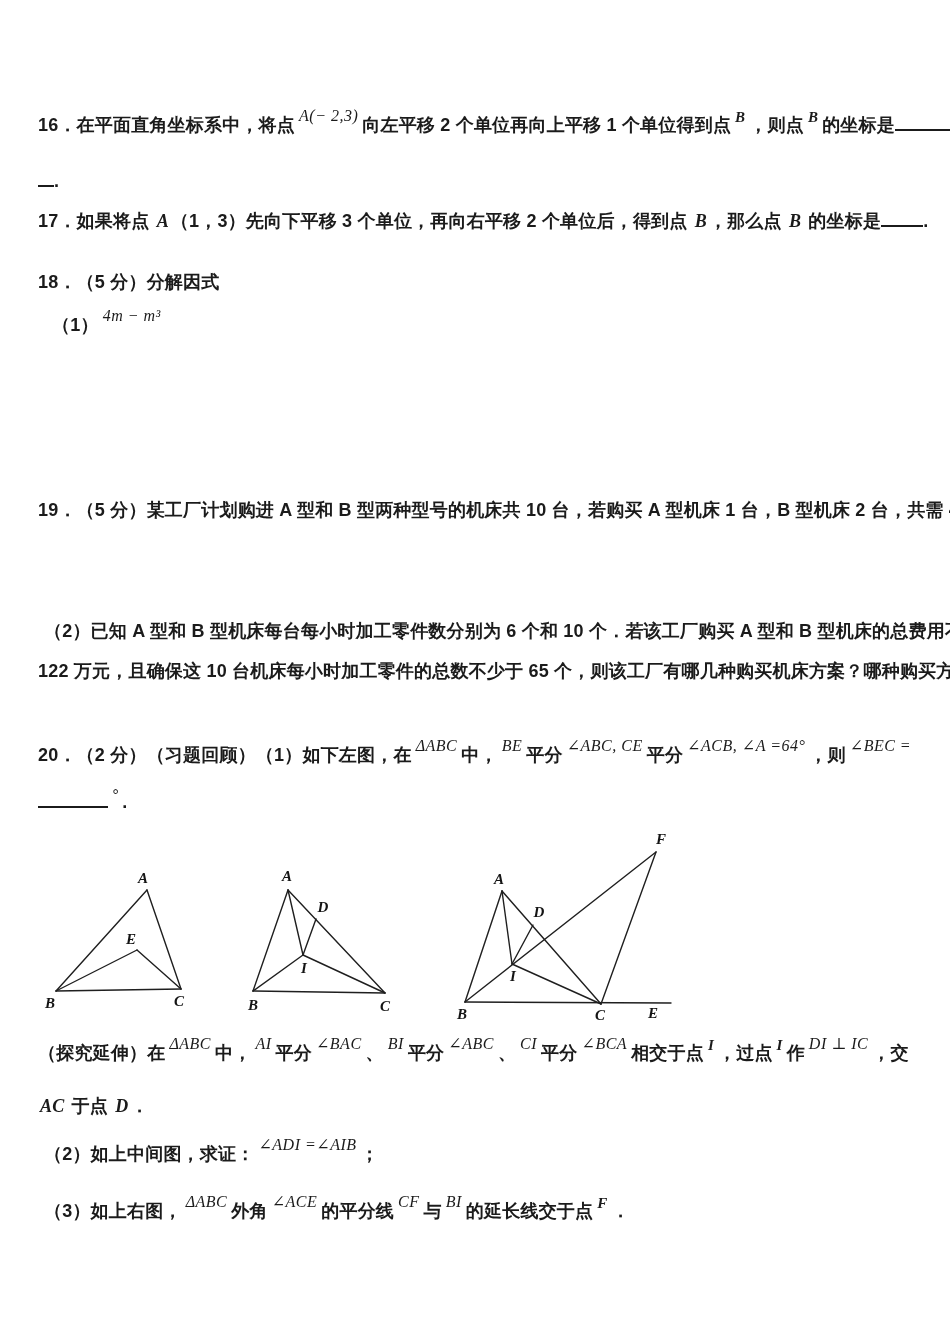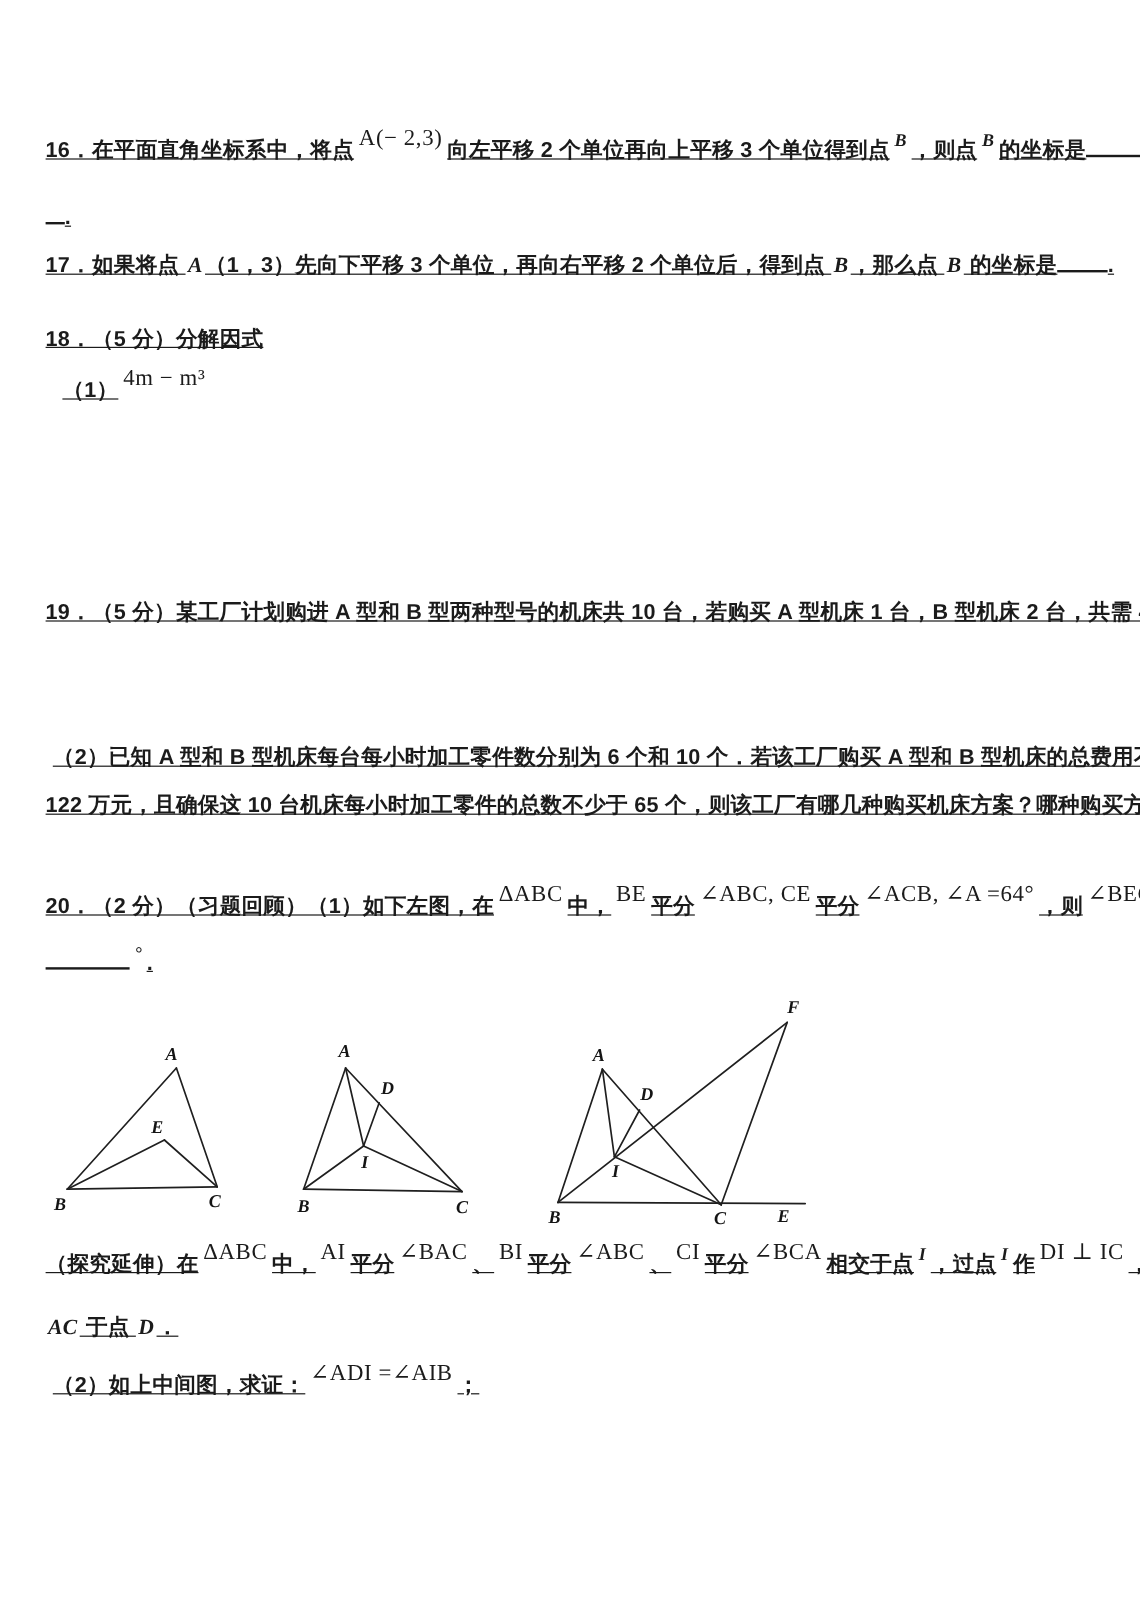--- a/index.html
+++ b/index.html
@@ -14,27 +14,28 @@
   }
   .line{
     position:absolute;
     left:38px;
     white-space:nowrap;
     font-size:18px;
     font-weight:700;
     line-height:26px;
     letter-spacing:0.2px;
   }
-  .seg-t{font-family:"Liberation Sans", sans-serif;text-decoration:underline;}
+  .seg-t{font-family:"Liberation Sans", sans-serif;}
   .seg-m{
     display:inline-block;
     transform:translateY(-10px);
     font-family:"Liberation Serif","DejaVu Serif",serif;
+    font-style:italic;
     font-weight:500;
-    font-size:19px;
+    font-size:16px;
     margin:0 4px;
     letter-spacing:0.5px;
   }
   .seg-s{
     display:inline-block;
     transform:translateY(-9px);
     font-family:"Liberation Serif","DejaVu Serif",serif;
     font-style:italic;
     font-weight:600;
     font-size:15px;
@@ -61,21 +62,21 @@
     font-weight:700;
     font-size:15px;
     fill:#141414;
     text-anchor:middle;
   }
 </style>
 </head>
 <body>
 
 <div class="page">
-  <div class="line" style="top:112px"><span class="seg-t">16．在平面直角坐标系中，将点</span><span class="seg-m">A(− 2,3)</span><span class="seg-t">向左平移 2 个单位再向上平移 3 个单位得到点</span><span class="seg-s">B</span><span class="seg-t">，则点</span><span class="seg-s">B</span><span class="seg-t">的坐标是</span><span class="seg-u" style="width: 80px;"></span></div>
+  <div class="line" style="top:112px"><span class="seg-t">16．在平面直角坐标系中，将点</span><span class="seg-m">A(− 2,3)</span><span class="seg-t">向左平移 2 个单位再向上平移 1 个单位得到点</span><span class="seg-s">B</span><span class="seg-t">，则点</span><span class="seg-s">B</span><span class="seg-t">的坐标是</span><span class="seg-u" style="width: 80px;"></span></div>
   <div class="line" style="top:168px"><span class="seg-u" style="width: 16px;"></span><span class="seg-t">.</span></div>
   <div class="line" style="top:208px"><span class="seg-t">17．如果将点 </span><span class="seg-i">A</span><span class="seg-t">（1，3）先向下平移 3 个单位，再向右平移 2 个单位后，得到点 </span><span class="seg-i">B</span><span class="seg-t">，那么点 </span><span class="seg-i">B</span><span class="seg-t"> 的坐标是</span><span class="seg-u" style="width: 42px;"></span><span class="seg-t">.</span></div>
   <div class="line" style="top:269px"><span class="seg-t">18．（5 分）分解因式</span></div>
   <div class="line" style="top:312px;left:52px"><span class="seg-t">（1）</span><span class="seg-m">4m − m³</span></div>
   <div class="line" style="top:497px"><span class="seg-t">19．（5 分）某工厂计划购进 A 型和 B 型两种型号的机床共 10 台，若购买 A 型机床 1 台，B 型机床 2 台，共需 40 万</span></div>
   <div class="line" style="top:618px;left:44px"><span class="seg-t">（2）已知 A 型和 B 型机床每台每小时加工零件数分别为 6 个和 10 个．若该工厂购买 A 型和 B 型机床的总费用不超过</span></div>
   <div class="line" style="top:658px"><span class="seg-t">122 万元，且确保这 10 台机床每小时加工零件的总数不少于 65 个，则该工厂有哪几种购买机床方案？哪种购买方案</span></div>
   <div class="line" style="top:742px"><span class="seg-t">20．（2 分）（习题回顾）（1）如下左图，在</span><span class="seg-m">ΔABC</span><span class="seg-t">中，</span><span class="seg-m">BE</span><span class="seg-t">平分</span><span class="seg-m">∠ABC, CE</span><span class="seg-t">平分</span><span class="seg-m">∠ACB, ∠A =64°</span><span class="seg-t">，则</span><span class="seg-m">∠BEC =</span></div>
   <div class="line" style="top:789px"><span class="seg-u" style="width: 70px;"></span><span class="seg-s">°</span><span class="seg-t">.</span></div>
 
@@ -118,13 +119,14 @@
         <text x="145" y="192">C</text>
         <text x="84" y="89">D</text>
         <text x="58" y="153">I</text>
         <text x="206" y="16">F</text>
         <text x="198" y="190">E</text>
       </svg></figure>
 
   <div class="line" style="top:1040px"><span class="seg-t">（探究延伸）在</span><span class="seg-m">ΔABC</span><span class="seg-t">中，</span><span class="seg-m">AI</span><span class="seg-t">平分</span><span class="seg-m">∠BAC</span><span class="seg-t">、</span><span class="seg-m">BI</span><span class="seg-t">平分</span><span class="seg-m">∠ABC</span><span class="seg-t">、</span><span class="seg-m">CI</span><span class="seg-t">平分</span><span class="seg-m">∠BCA</span><span class="seg-t">相交于点</span><span class="seg-s">I</span><span class="seg-t">，过点</span><span class="seg-s">I</span><span class="seg-t">作</span><span class="seg-m">DI ⊥ IC</span><span class="seg-t">，交</span></div>
   <div class="line" style="top:1093px"><span class="seg-i">AC</span><span class="seg-t"> 于点 </span><span class="seg-i">D</span><span class="seg-t">．</span></div>
   <div class="line" style="top:1141px;left:44px"><span class="seg-t">（2）如上中间图，求证：</span><span class="seg-m">∠ADI =∠AIB</span><span class="seg-t">；</span></div>
+  <div class="line" style="top:1198px;left:44px"><span class="seg-t">（3）如上右图，</span><span class="seg-m">ΔABC</span><span class="seg-t">外角</span><span class="seg-m">∠ACE</span><span class="seg-t">的平分线</span><span class="seg-m">CF</span><span class="seg-t">与</span><span class="seg-m">BI</span><span class="seg-t">的延长线交于点</span><span class="seg-s">F</span><span class="seg-t">．</span></div>
 </div>
 
 </body></html>

